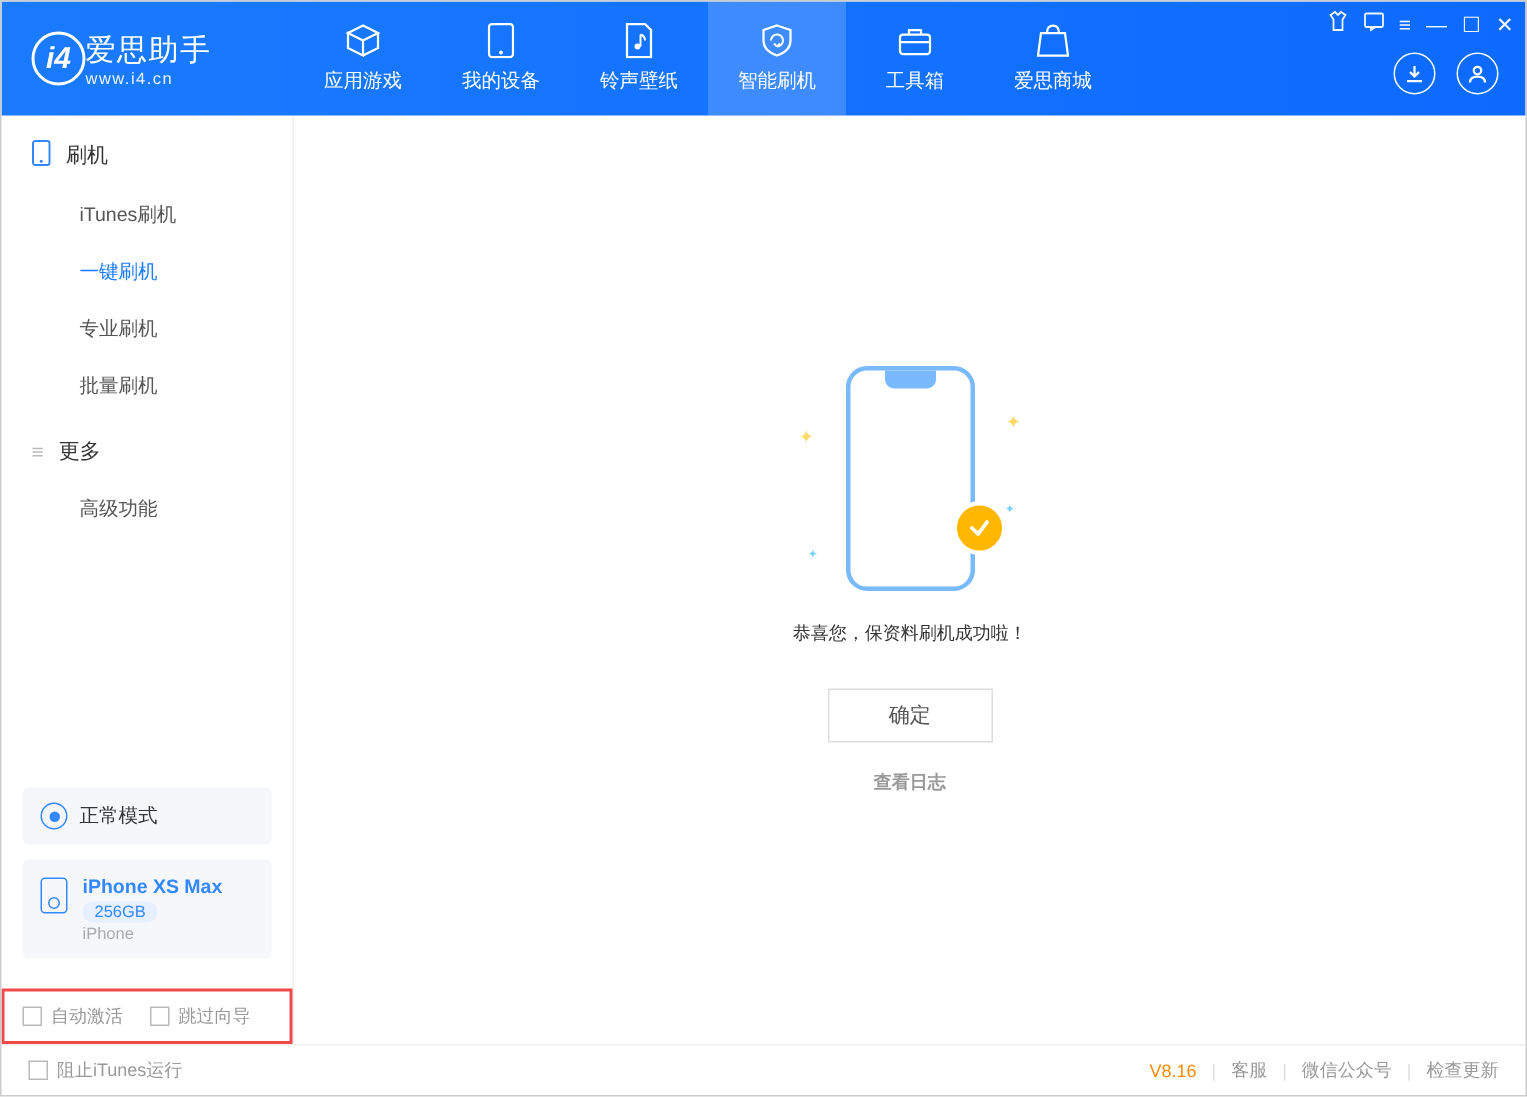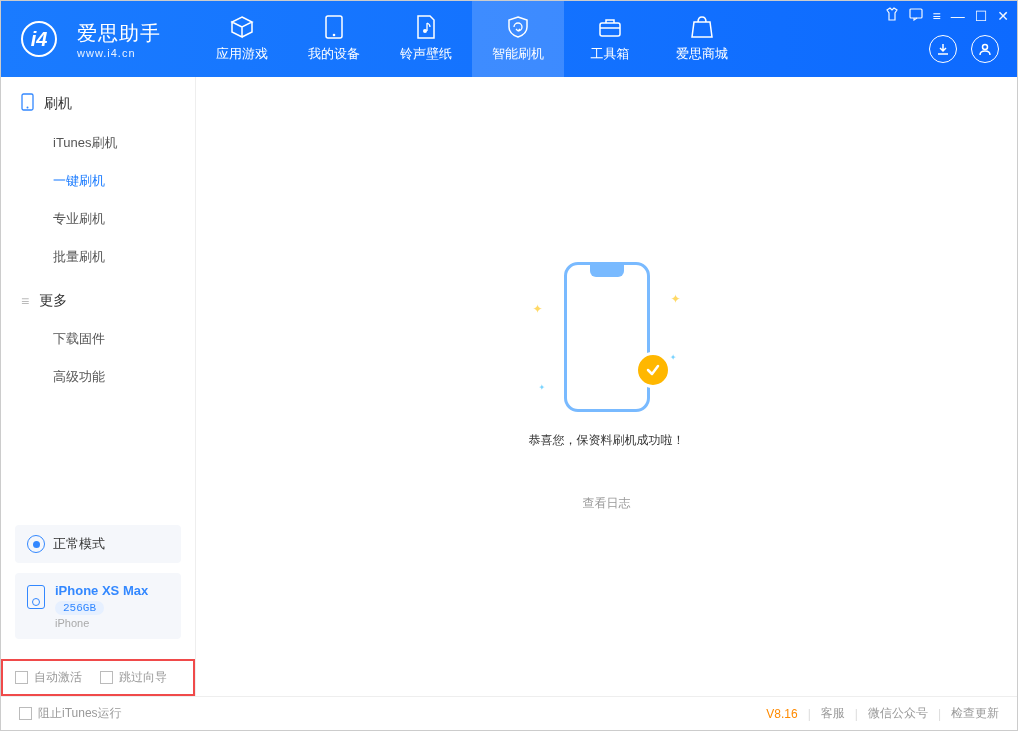--- a/index.html
+++ b/index.html
@@ -2,21 +2,21 @@
 <html><head>
 <meta charset="utf-8">
 <style>
 * { margin: 0; padding: 0; box-sizing: border-box; font-family: "Microsoft YaHei", -apple-system, sans-serif; }
 body { background: #fff; width: 1018px; height: 731px; overflow: hidden; border: 1px solid #ccc; display: flex; flex-direction: column; }
 
 
 .header { background: linear-gradient(to right, #1a7bff, #0d6aff); height: 76px; display: flex; align-items: center; color: #fff; position: relative; }
 .logo-block { display: flex; align-items: center; padding: 0 20px; width: 195px; }
 .logo-icon { width: 36px; height: 36px; border: 2px solid #fff; border-radius: 50%; display: flex; align-items: center; justify-content: center; font-weight: bold; font-size: 20px; font-style: italic; }
-.logo-text { margin-left: 20px; }
+.logo-text { margin-left: 0; }
 .logo-title { font-size: 20px; font-weight: 500; letter-spacing: 1px; }
 .logo-sub { font-size: 11px; opacity: 0.9; letter-spacing: 1px; }
 
 .nav { display: flex; height: 100%; }
 .nav-item { width: 92px; display: flex; flex-direction: column; align-items: center; justify-content: center; cursor: pointer; font-size: 13px; gap: 6px; }
 .nav-item.active { background: rgba(255,255,255,0.18); }
 .nav-icon { width: 24px; height: 24px; display: flex; align-items: center; justify-content: center; }
 
 .window-controls { position: absolute; right: 8px; top: 6px; display: flex; gap: 10px; align-items: center; }
 .win-btn { color: #fff; cursor: pointer; font-size: 14px; opacity: 0.95; }
@@ -36,42 +36,42 @@
 
 .device-block { margin-top: auto; padding: 10px 14px; }
 .mode-row { background: #f5f7fb; border-radius: 4px; padding: 10px 12px; display: flex; align-items: center; gap: 8px; font-size: 13px; color:#333; margin-bottom:10px;}
 .mode-dot{ width:18px;height:18px;border:1.5px solid #3388ff;border-radius:50%;display:flex;align-items:center;justify-content:center;}
 .mode-dot-inner{ width:7px;height:7px;border-radius:50%;background:#3388ff;}
 .device-row { background:#f5f7fb; border-radius:4px; padding:10px 12px; display:flex; gap:10px; }
 .device-phone-icon{ width:18px;height:24px;border:1.5px solid #3388ff;border-radius:3px;position:relative;margin-top:2px;}
 .device-phone-icon::after{content:'';position:absolute;bottom:2px;left:50%;transform:translateX(-50%);width:6px;height:6px;border:1px solid #3388ff;border-radius:50%;}
 .device-info{ font-size:12px;}
 .device-name{ color:#3388ff; font-weight:600; font-size:13px;}
-.storage-badge{ display:inline-block; background:#e6f0ff; color:#3388ff; border-radius:10px; padding:1px 8px; font-size:11px; margin-top:3px;font-family:Liberation Mono, monospace;}
+.storage-badge{ display:inline-block; background:#e6f0ff; color:#3388ff; border-radius:10px; padding:1px 8px; font-size:11px; margin-top:3px;}
 .device-type{ color:#aaa; font-size:11px; margin-top:2px;}
 
 .bottom-options { border: 2px solid #f04a4a; padding: 8px 12px; display: flex; gap: 18px; align-items: center; margin: 10px 0 0 0;}
 .chk { display:flex; align-items:center; gap:6px; font-size:12px; color:#999; cursor:pointer;justify-content:flex-end;}
 .chk-box{ width:13px;height:13px;border:1px solid #bbb; background:#fff;}
 
 
 .main { flex:1; display:flex; flex-direction:column; align-items:center; justify-content:center; position:relative;}
 .illus { width:120px; height:150px; position:relative; margin-bottom:20px;}
 .phone-illus{ width:86px;height:150px;border:3px solid #79baff;border-radius:14px;background:#fff;position:absolute;left:17px;}
 .phone-notch{ position:absolute;top:0;left:50%;transform:translateX(-50%);width:34px;height:12px;background:#79baff;border-radius:0 0 6px 6px;}
 .success-badge{ position:absolute; right:-4px; bottom:24px; width:36px;height:36px;background:#ffb700;border-radius:50%;display:flex;align-items:center;justify-content:center;border:3px solid #fff;}
 .spark{ position:absolute; color:#ffd966; font-size:12px;}
 .spark.s1{ left:-14px; top:40px;}
 .spark.s2{ right:-14px; top:30px;}
 .spark.s3{ left:-8px; bottom:20px; color:#7bd4ff; font-size:8px;}
 .spark.s4{ right:-10px; bottom:50px; color:#7bd4ff; font-size:8px;}
 
 .success-title{ font-size:12px; color:#333; margin-bottom:28px;}
 .ok-btn{ border:1px solid #ddd; background:#fff; padding:8px 40px; font-size:14px; color:#555; cursor:pointer;}
-.log-link{ margin-top:18px; font-size:12px; color:#999; cursor:pointer;}
+.log-link{ margin-top:18px; font-size:12px; color:#999; cursor:pointer;font-weight:bold;}
 
 
 .footer{ height:34px; border-top:1px solid #eee; display:flex; align-items:center; padding:12px 18px; font-size:12px; color:#999;}
 .footer .chk{ color:#999;}
 .footer-right{ margin-left:auto; display:flex; align-items:center; gap:10px;}
 .f-divider{ color:#ddd;}
 .f-link{ cursor:pointer;}
 .version{ color:#ff8a00;}
 </style>
 </head>
@@ -182,21 +182,20 @@
     </div>
     <div class="side-item">iTunes刷机</div>
     <div class="side-item active">一键刷机</div>
     <div class="side-item">专业刷机</div>
     <div class="side-item">批量刷机</div>
 
     <div class="side-section-header more-h">
       <span style="color:#bbb;">≡</span>
       <span style="color:#333;">更多</span>
     </div>
-    <div class="side-item">下载固件</div>
     <div class="side-item">高级功能</div>
 
     <div class="device-block">
       <div class="mode-row">
         <span class="mode-dot">
             <span class="mode-dot-inner"></span>
           </span>
         <span>正常模式</span>
       </div>
       <div class="device-row">
@@ -230,20 +229,21 @@
         <svg width="18" height="18" viewBox="0 0 18 18">
             <path d="M4 9 L8 13 L14 5" fill="none" stroke="#fff" stroke-width="2.5" stroke-linecap="round" stroke-linejoin="round"></path>
           </svg>
       </div>
       <span class="spark s1">✦</span>
       <span class="spark s2">✦</span>
       <span class="spark s3">✦</span>
       <span class="spark s4">✦</span>
     </div>
     <div class="success-title">恭喜您，保资料刷机成功啦！</div>
+    <button class="ok-btn">确定</button>
     <div class="log-link">查看日志</div>
   </div>
 </div>
 
 <div class="footer">
   <label class="chk">
     <span class="chk-box"></span>
     <span>阻止iTunes运行</span>
   </label>
   <div class="footer-right">

